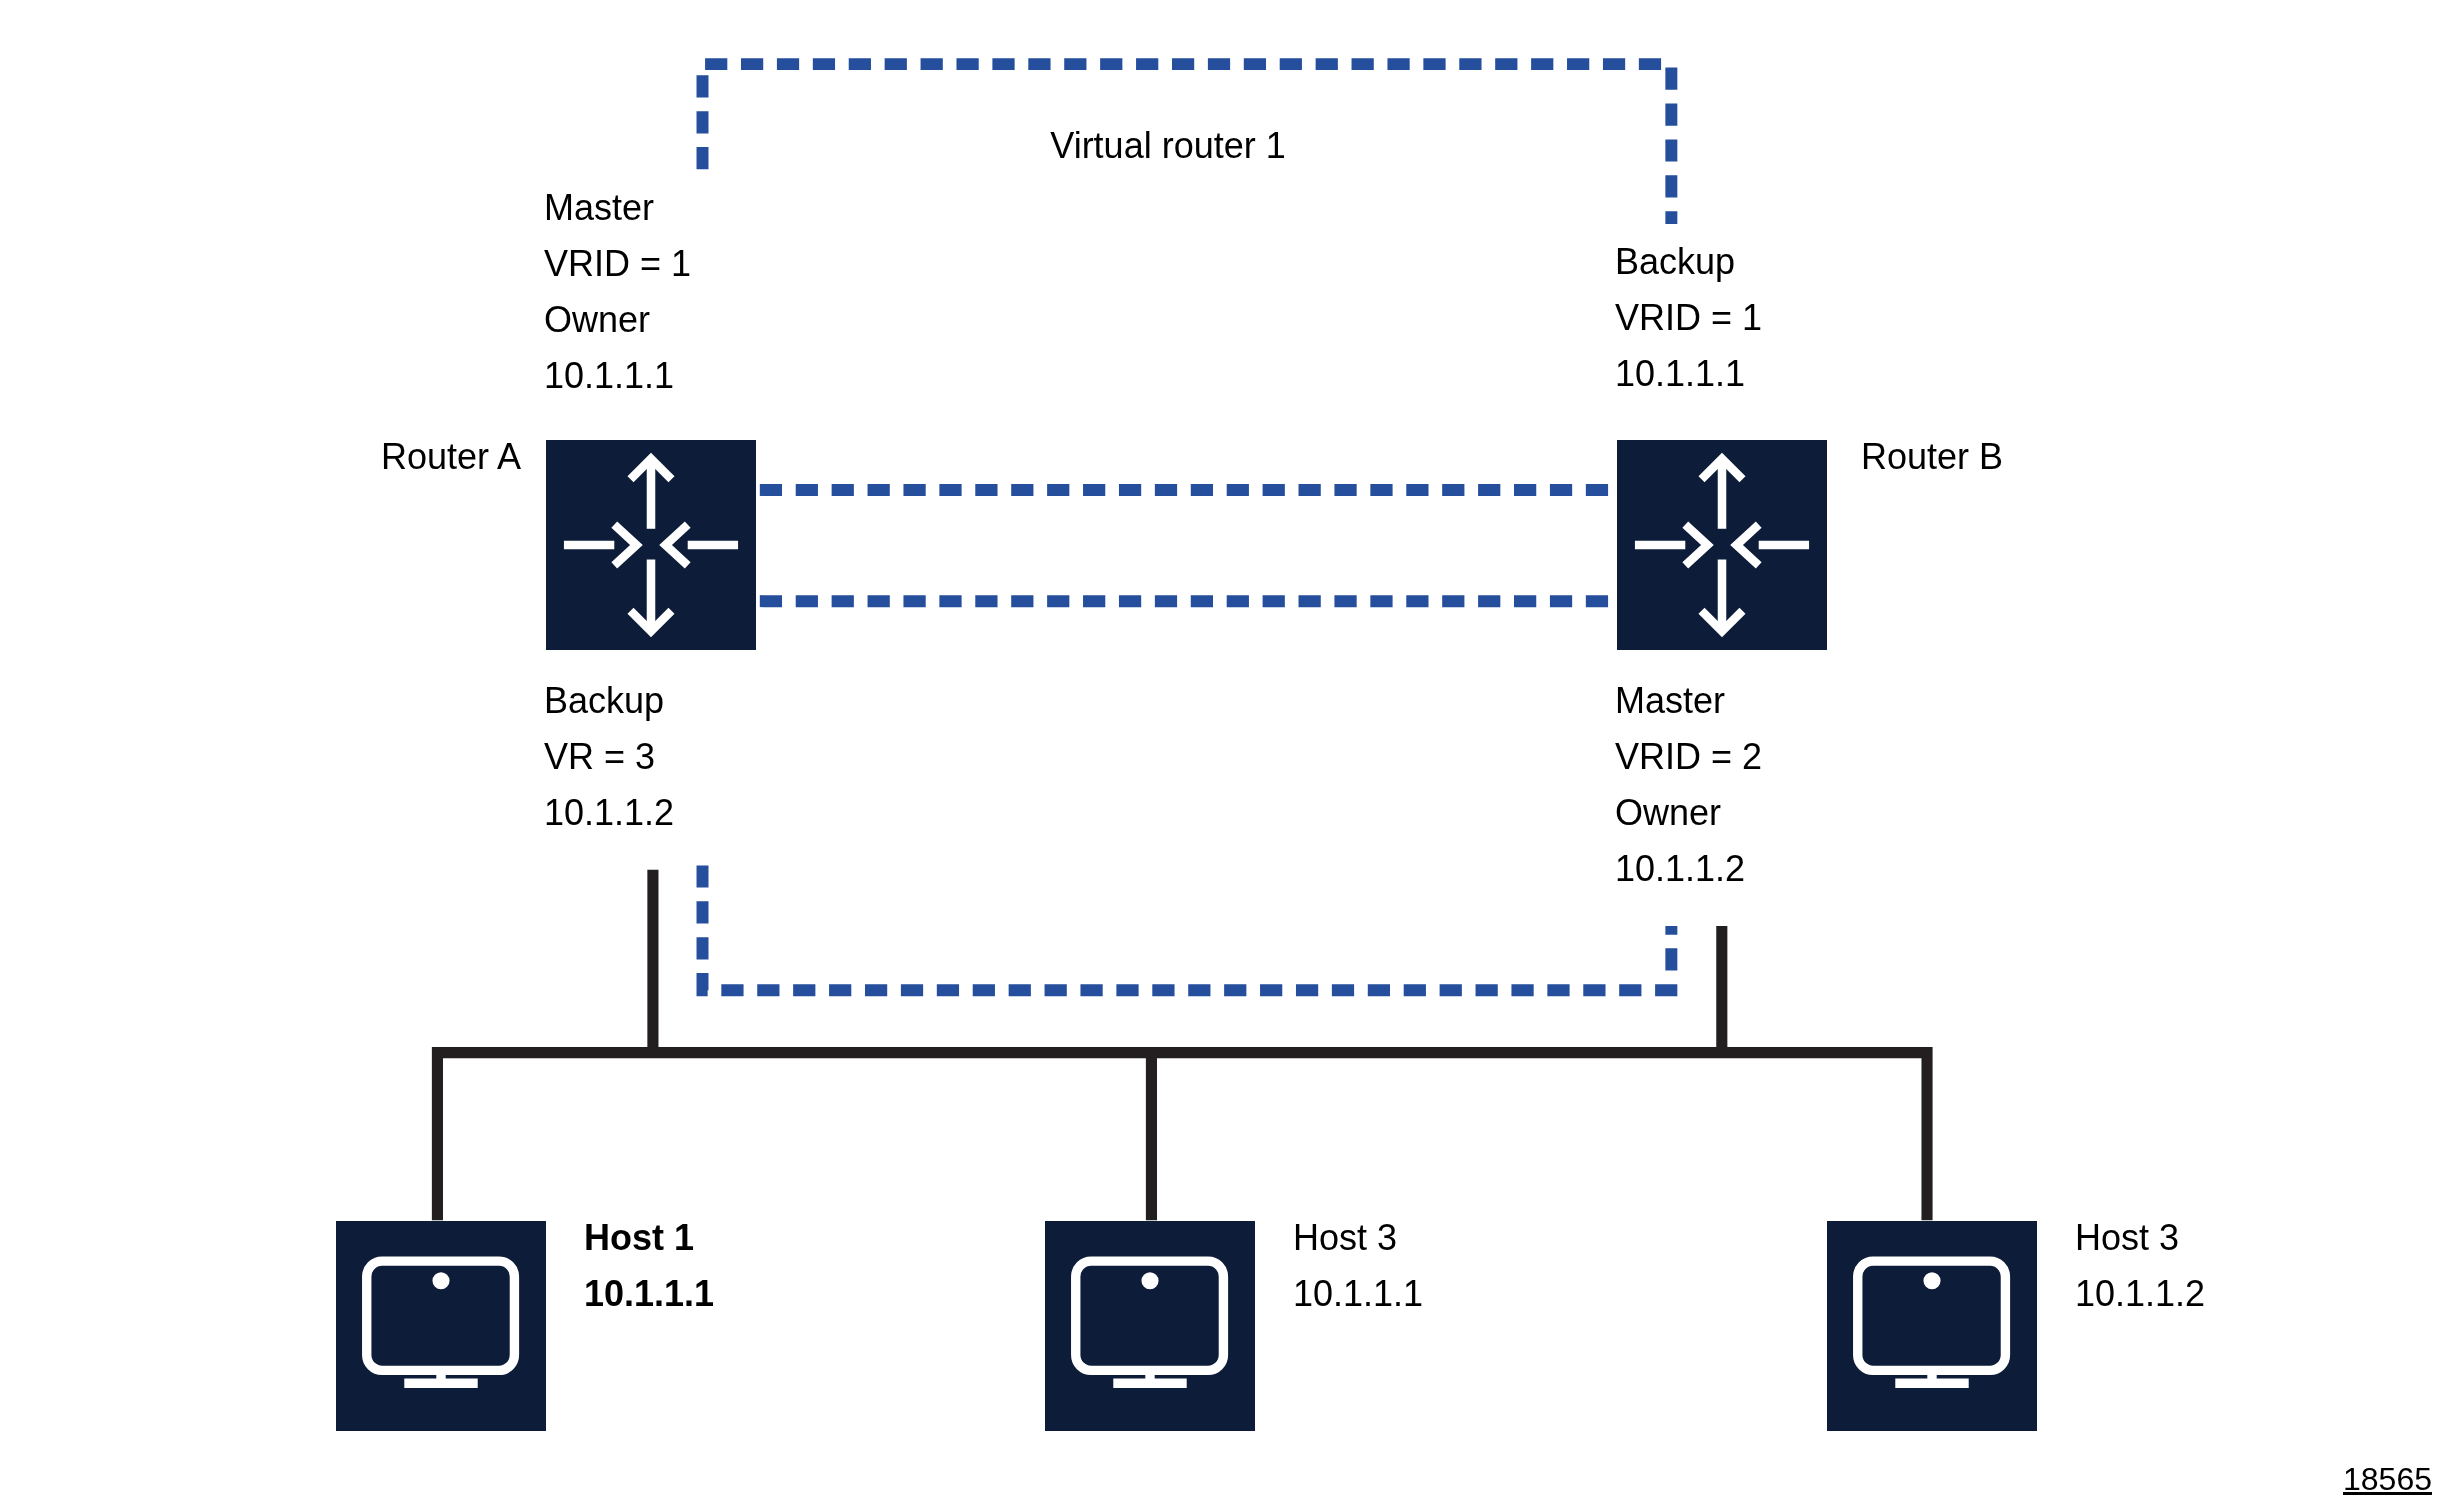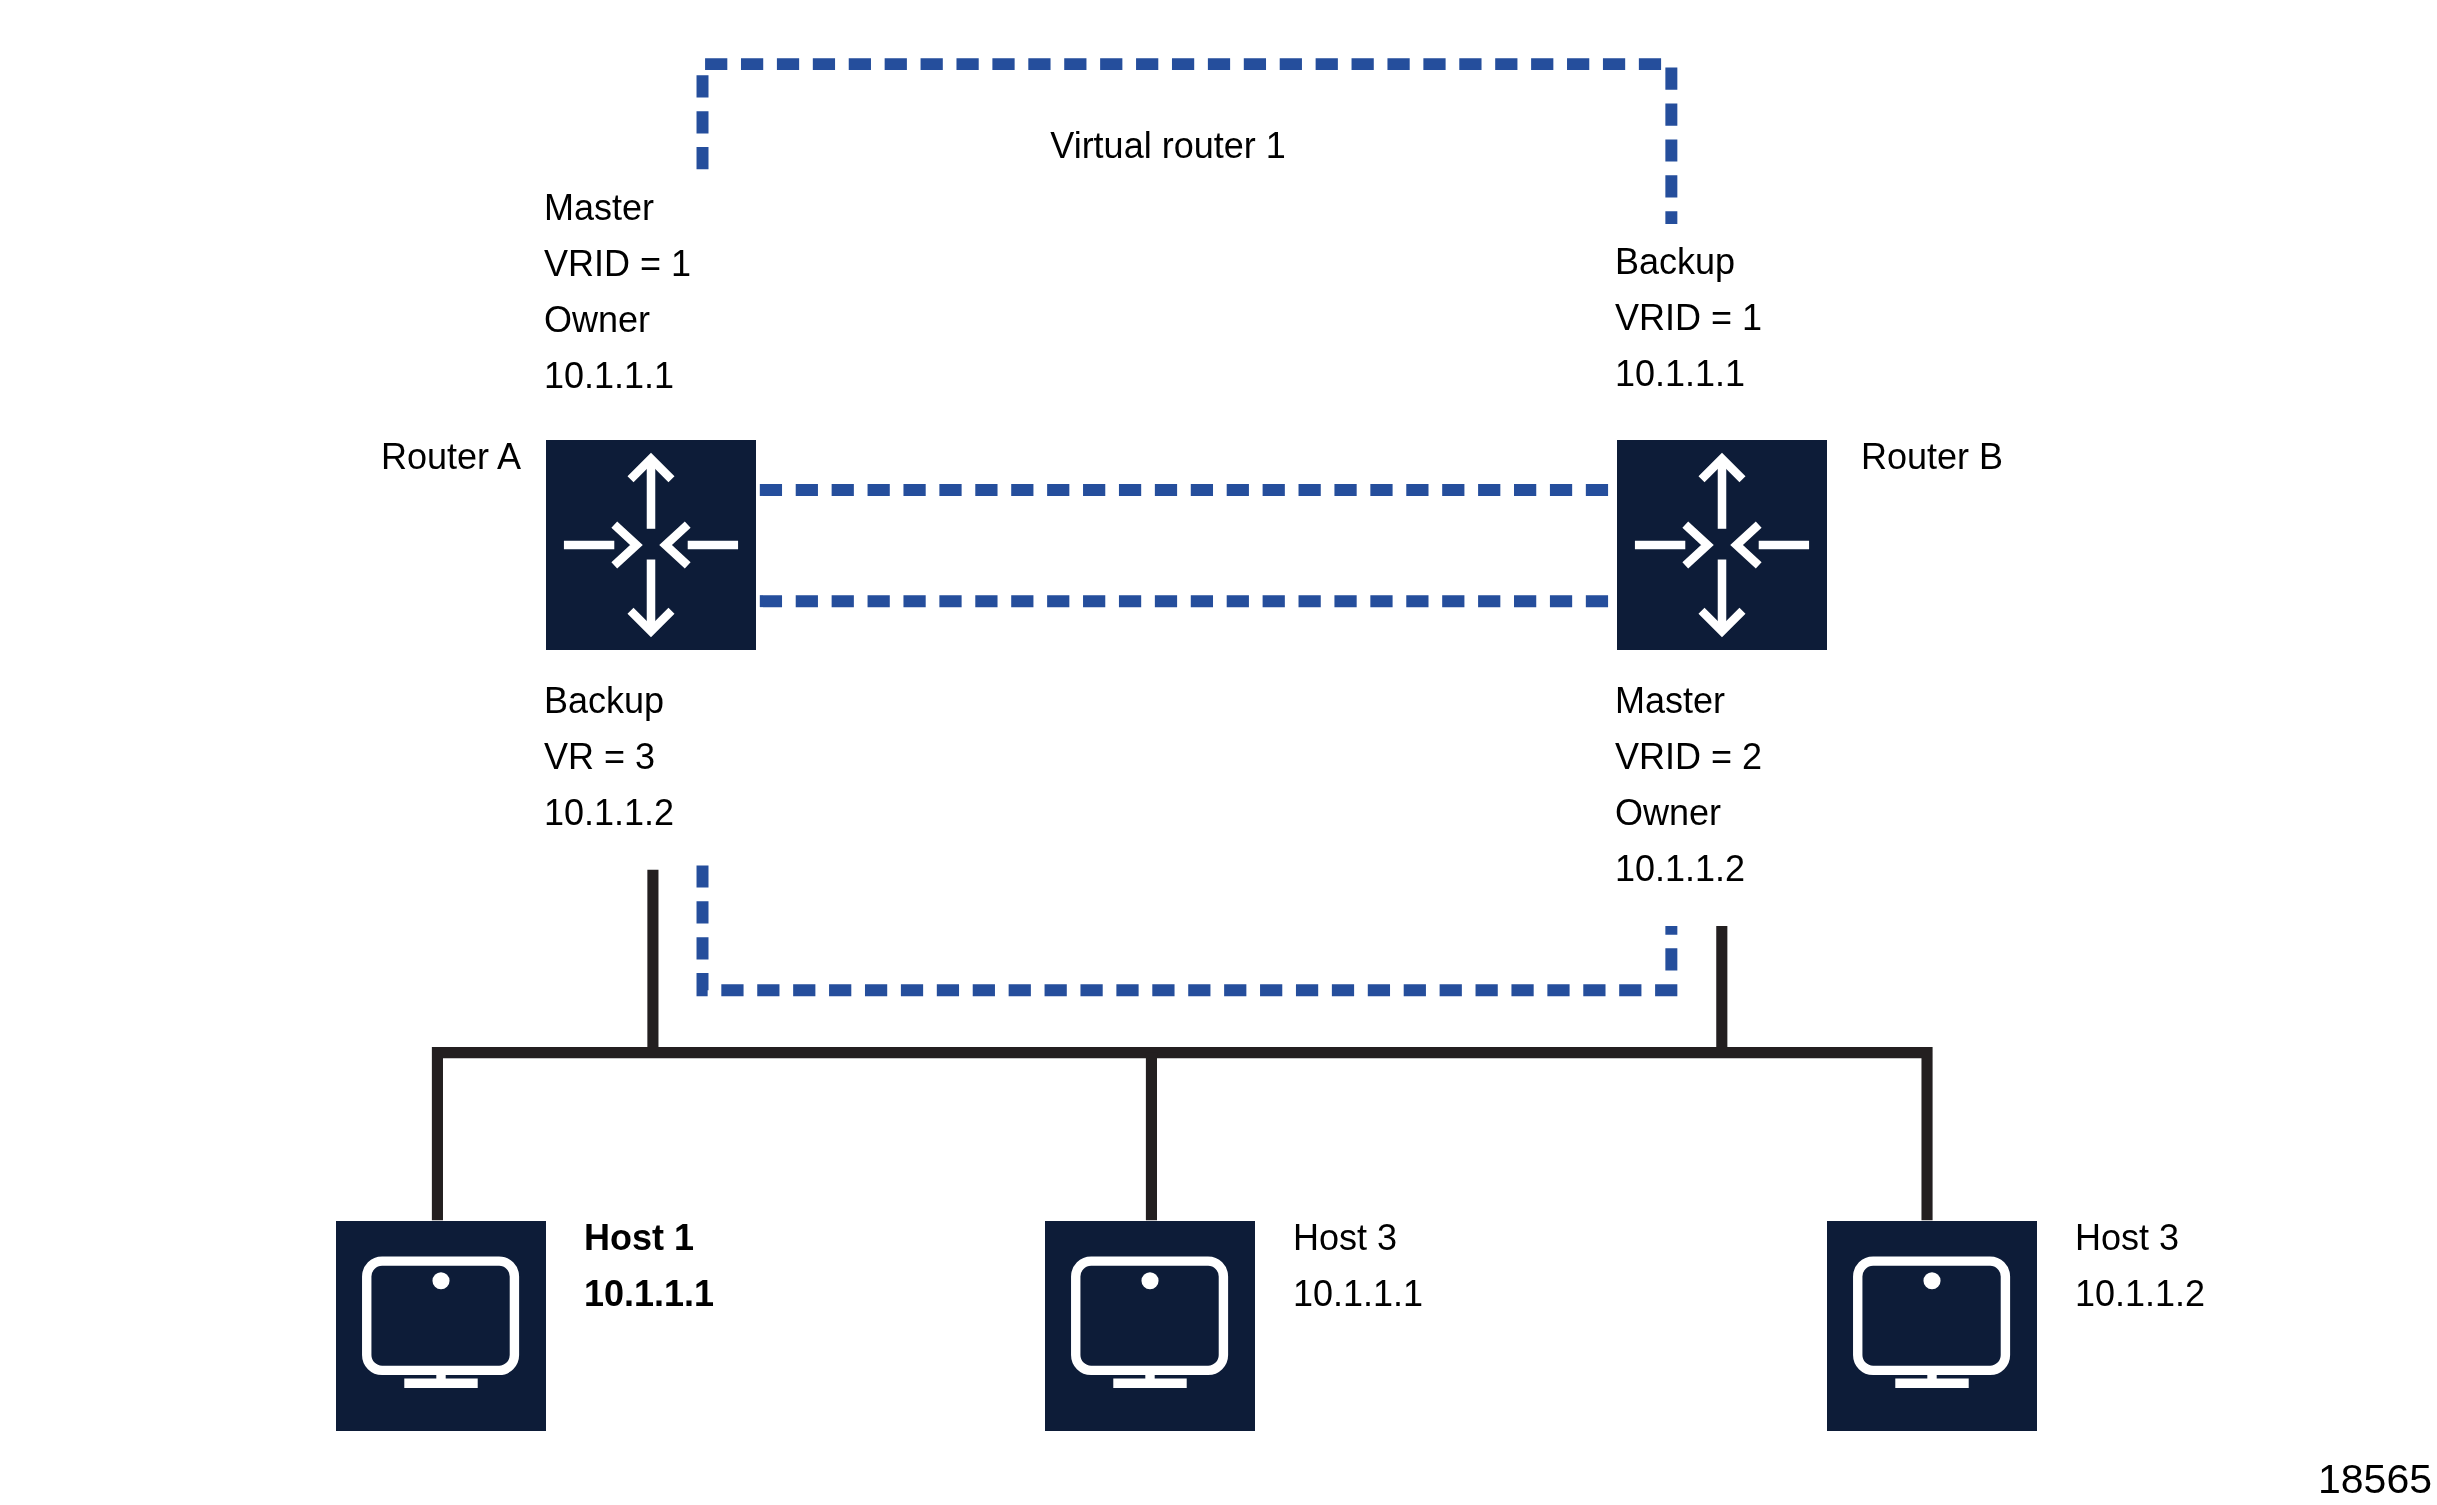--- a/index.html
+++ b/index.html
@@ -15,21 +15,21 @@
   .wire{fill:none;stroke:var(--line,#231f20);stroke-width:13;stroke-linejoin:miter;}
   .dash{fill:none;stroke:var(--blue,#254e9c);stroke-width:14;stroke-dasharray:26 16;}
   .node{position:absolute;width:210px;height:210px;}
   .node svg{display:block;width:210px;height:210px;}
   .navy{fill:var(--navy,#0d1c38);}
   .ic{stroke:var(--icon,#ffffff);fill:none;stroke-width:10;}
   .ic-thick{stroke:var(--icon,#ffffff);fill:none;stroke-width:11;}
   .txt{position:absolute;font-size:36px;line-height:56px;white-space:nowrap;}
   .center{text-align:center;}
   .right{text-align:right;}
-  .fig{font-size:41px;line-height:43px;}
+  .fig{font-size:32px;line-height:43px;text-decoration:underline;}
 </style>
 </head>
 <body>
 
 <div class="canvas">
 
   <svg class="wires" viewBox="0 0 2850 1760" aria-hidden="true">
 
     <path class="wire" d="M 763 1017 L 763 1231"></path>
     <path class="wire" d="M 2013 1083 L 2013 1231"></path>

